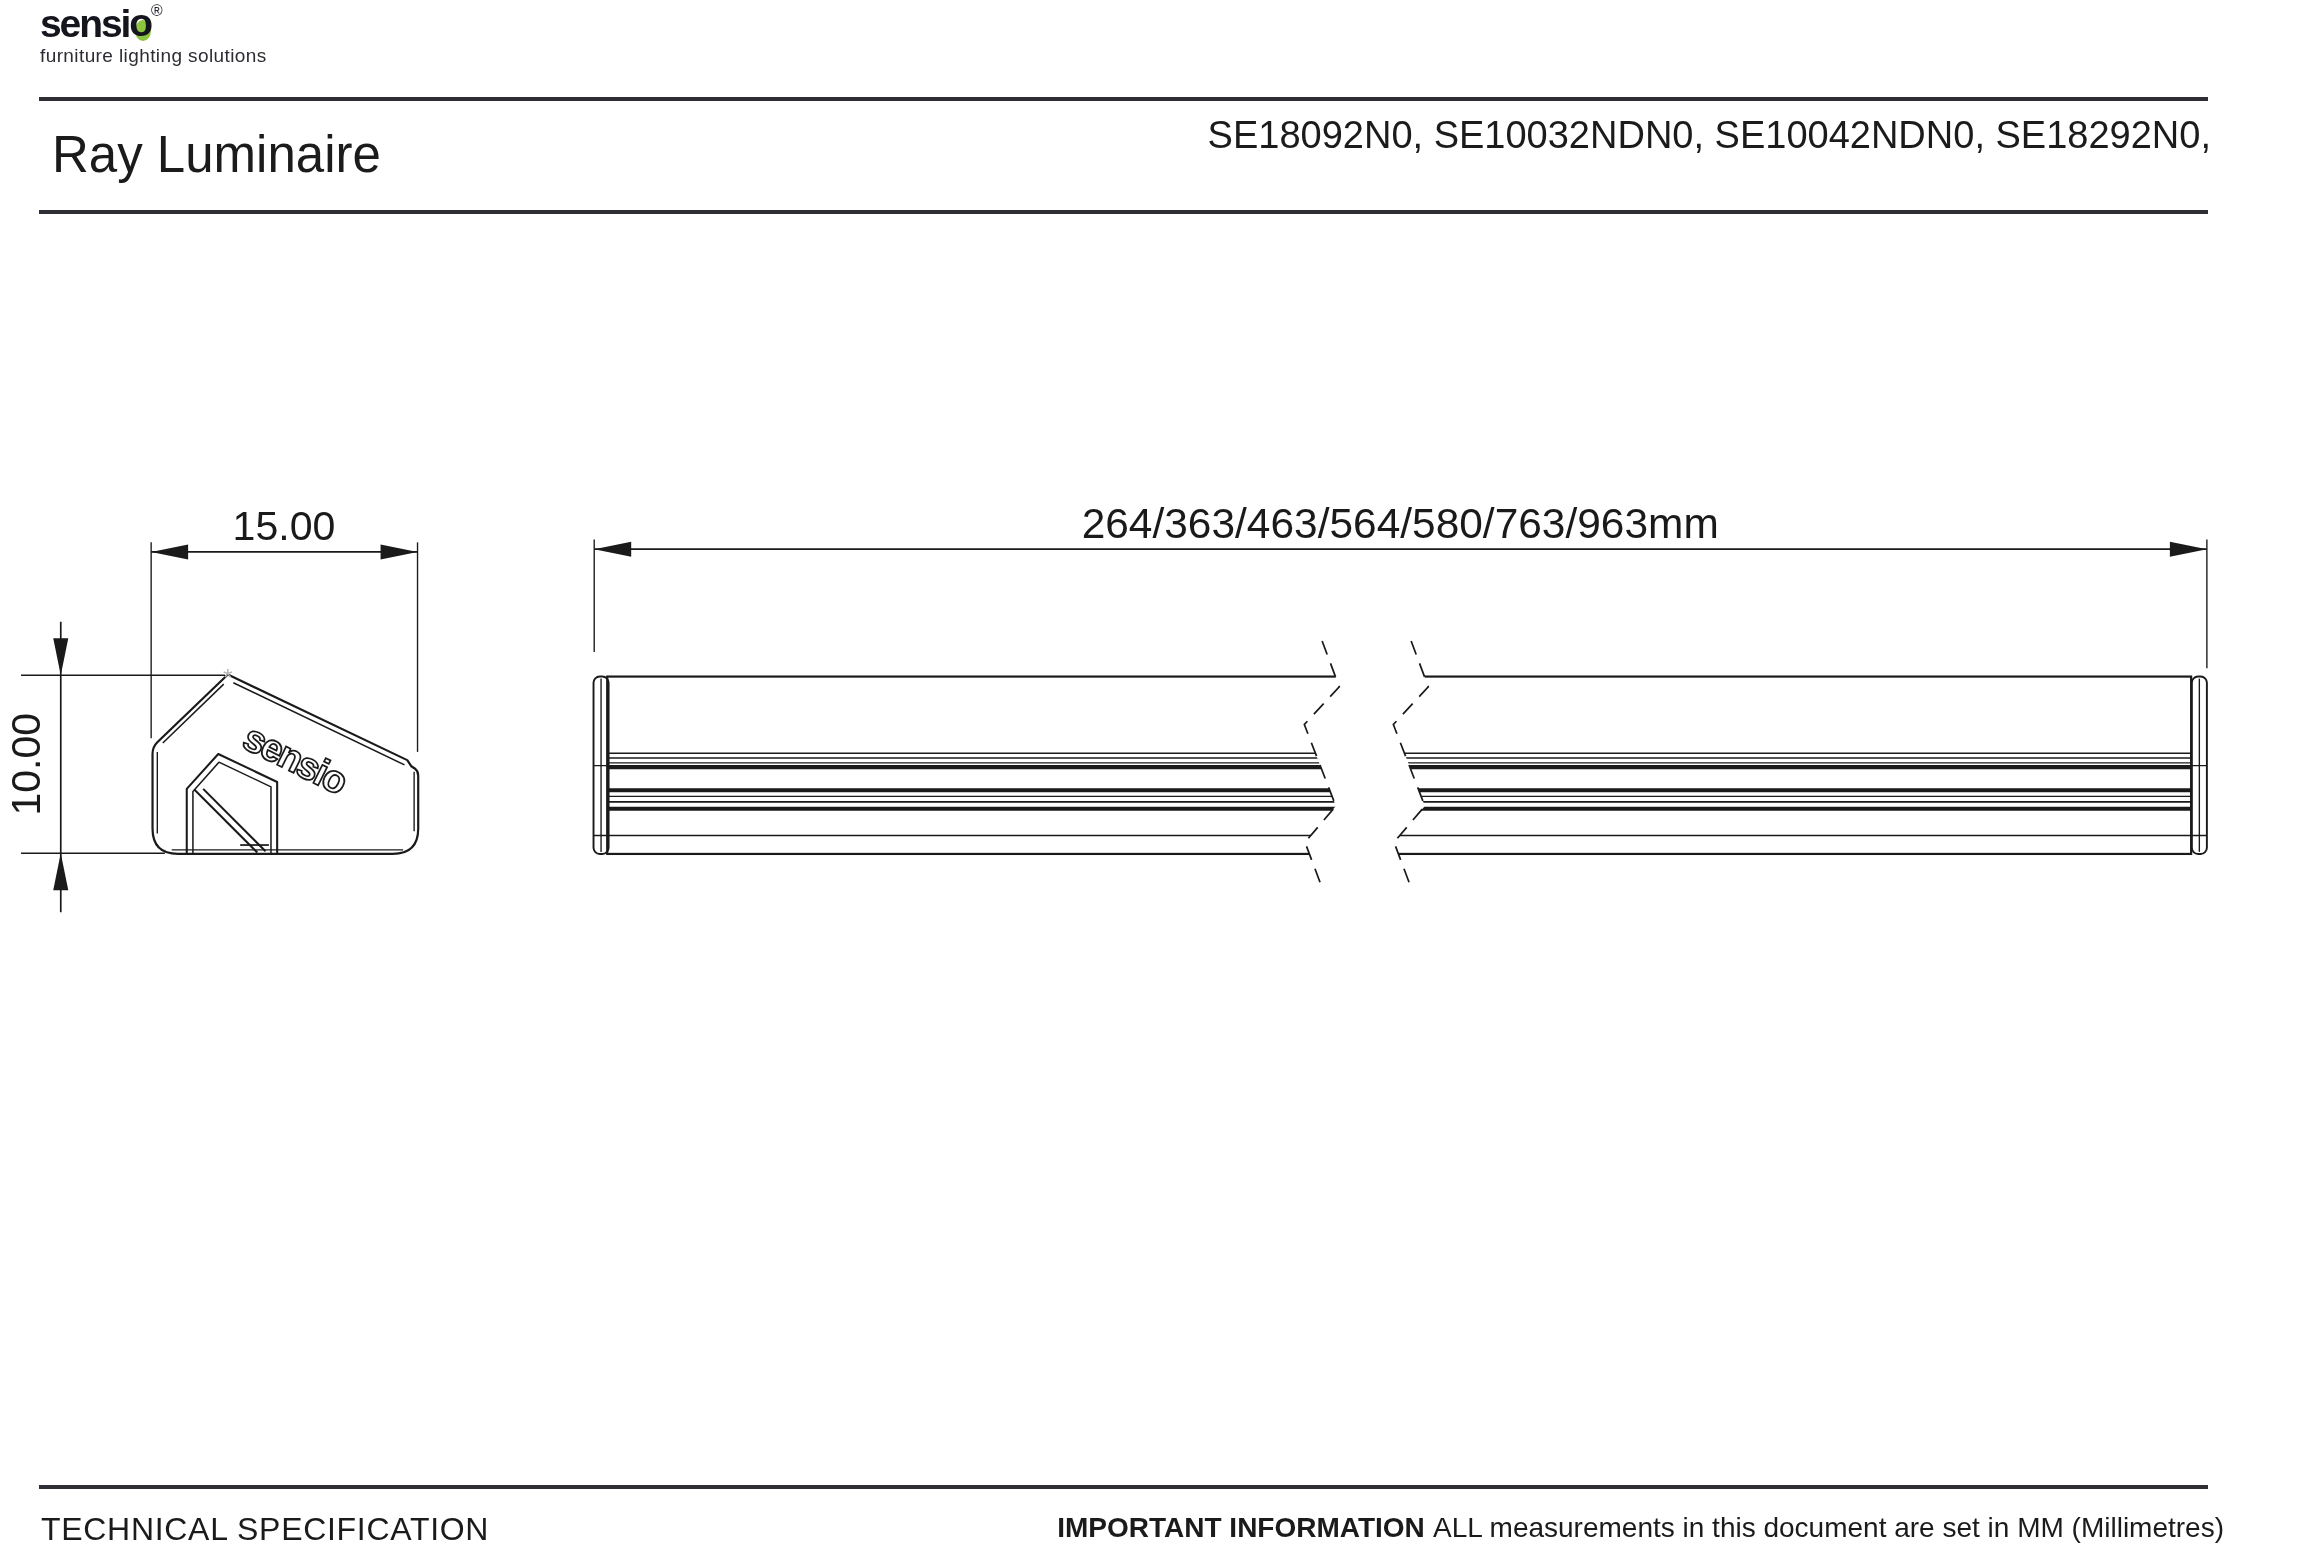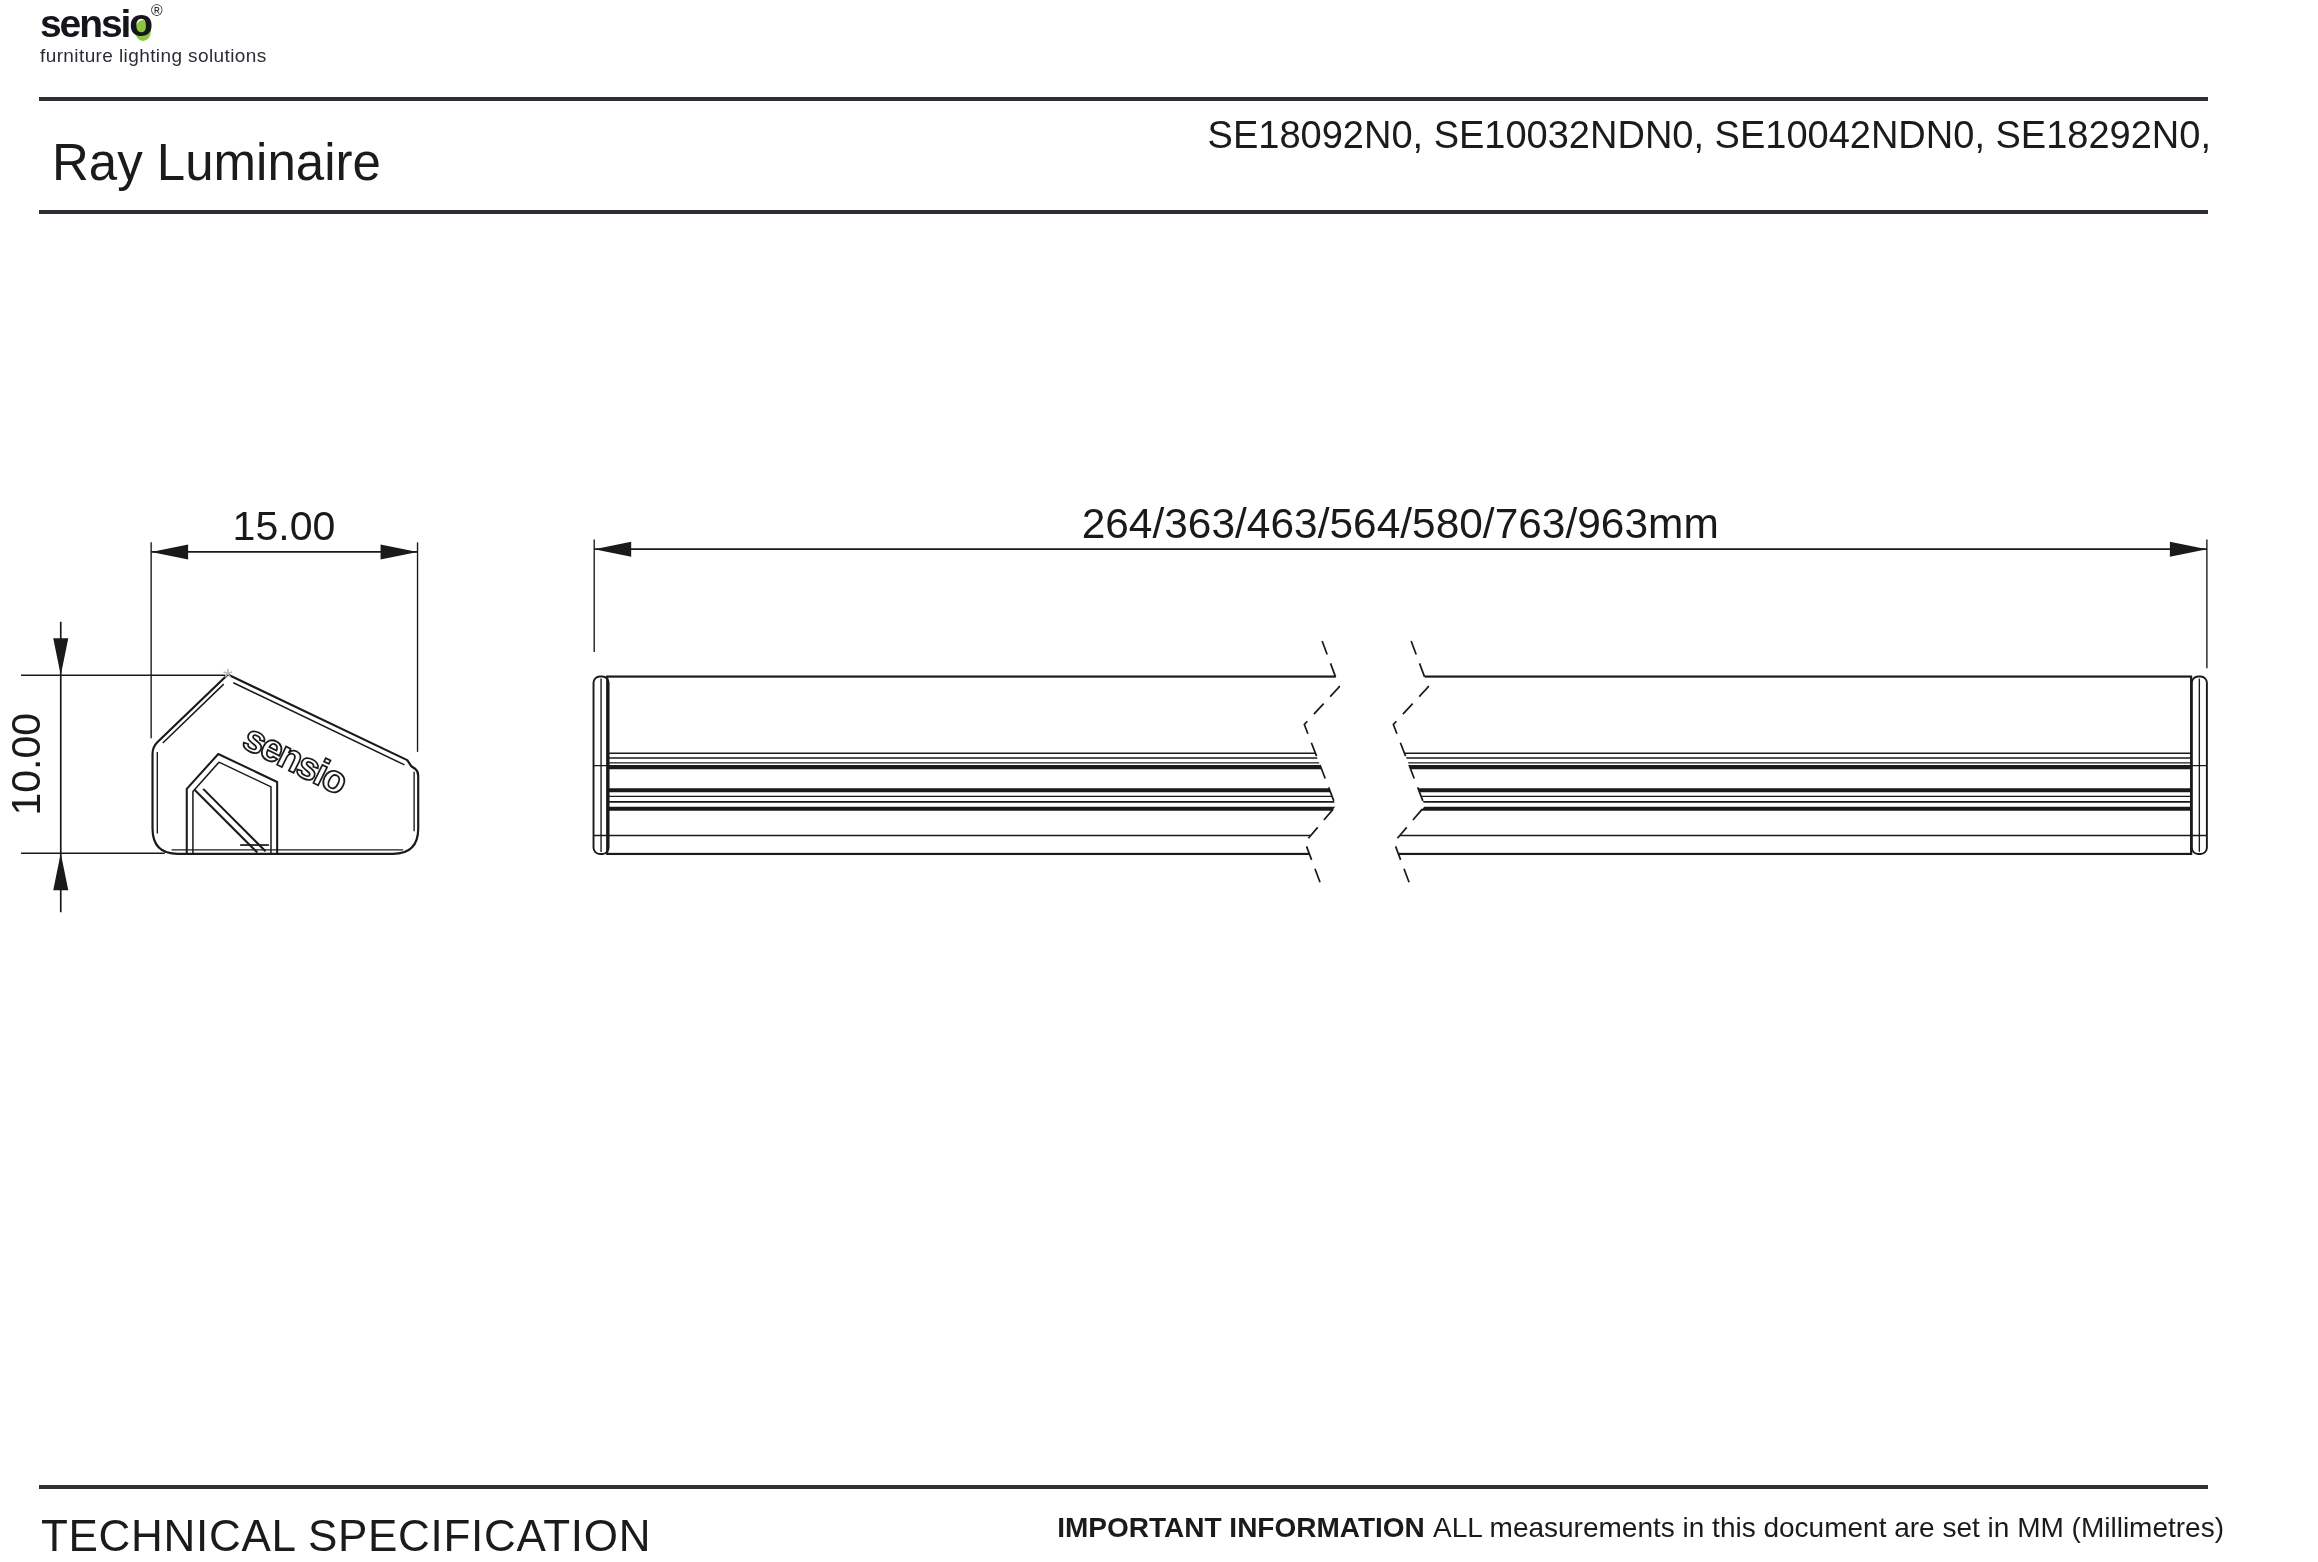--- a/index.html
+++ b/index.html
@@ -21,26 +21,26 @@
   .reg { font-size:15.8px; font-weight:400; color:#26262e; vertical-align:20.5px; letter-spacing:0; }
   .tagline { font-size:19px; font-weight:400; color:#2c2c34; letter-spacing:0.4px; margin-top:2.7px; }
 
   
   .rule { left:39px; width:2169px; height:4.1px; background:#2e2e34; }
   .rule-top    { top:97px; }
   .rule-header { top:210px; }
   .rule-footer { top:1485px; }
 
   
-  .title { left:52px; top:133px; font-size:51px; font-weight:400; color:#1b1b1b; white-space:nowrap; }
+  .title { left:52px; top:125px; font-size:51px; font-weight:400; color:#1b1b1b; white-space:nowrap; }
   .codes { right:108px; top:110px; text-align:center; font-size:38px; line-height:51px;
            color:#1b1b1b; white-space:nowrap; }
 
   
-  .f-left  { left:41px;  top:1511px; font-size:44px; letter-spacing:0.7px; white-space:nowrap; }
+  .f-left  { left:41px;  top:1511px; font-size:32px; letter-spacing:0.7px; white-space:nowrap; }
   .f-right { right:95px; top:1512px; font-size:28px; white-space:nowrap; }
   .f-right .b { font-weight:700; }
   .f-right .r { font-weight:400; margin-left:8.2px; }
 
   
   svg.drawing { position:absolute; left:0; top:0; }
   svg text { font-family:"Liberation Sans", sans-serif; }
 </style>
 </head>
 <body>

